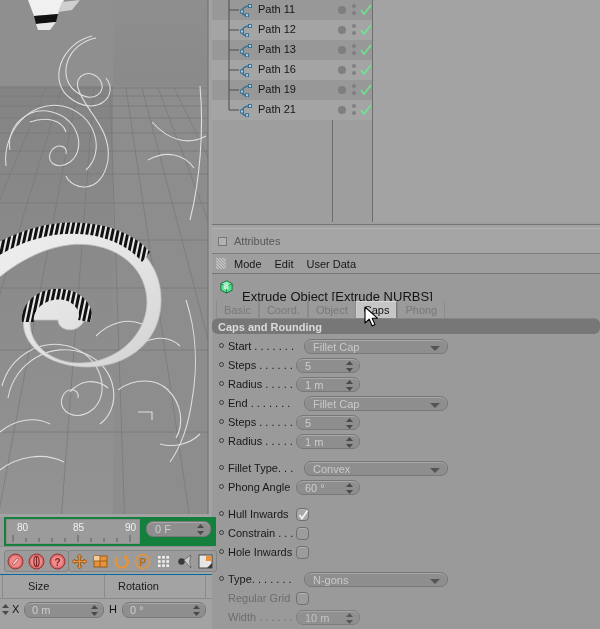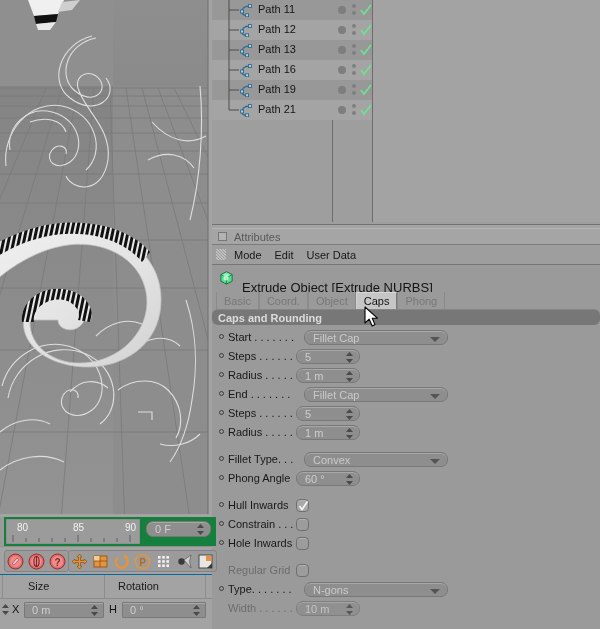--- a/index.html
+++ b/index.html
@@ -49,21 +49,21 @@
   #om-rightpane { position: absolute; left: 41px; top: 0; right: 0; height: 222px; background: #a3a3a3; }
   #om-bottomline { position: absolute; left: 0; bottom: 3px; width: 100%; height: 1px; background: #727272; }
   #om-emptybar { position: absolute; left: 0; bottom: 0; width: 100%; height: 3px; background: #a3a3a3; }
 
   
   #attrs {
     position: absolute; left: 212px; top: 228px; width: 388px; height: 401px;
     background: #9a9a9a; overflow: hidden;
   }
   #attr-titlebar {
-    position: relative; height: 17px; background: #a5a5a5;
+    position: relative; height: 26px; background: #a5a5a5;
     border-top: 1px solid #b4b4b4; border-bottom: 1px solid #7c7c7c;
     display: flex; align-items: center;
   }
   #attr-titlebar .tb-box {
     width: 9px; height: 9px; margin-left: 6px; margin-right: 7px;
     background: #b2b2b2; border: 1px solid #777;
   }
   #attr-titlebar .tb-text { font-size: 11px; color: #585858; }
 
   #attr-menubar {
@@ -166,21 +166,21 @@
     background: #a3a3a3; border-top: 1px solid #0369a1;
   }
   #coord-hdr { position: relative; height: 24px; border-bottom: 1px solid #8a8a8a; }
   .chdr-lbl { position: absolute; top: 5px; font-size: 11px; color: #1b1b1b; }
   .chdr-div { position: absolute; top: 0; width: 1px; height: 24px; background: #8c8c8c; }
   #coord-row { position: relative; height: 22px; }
   .crow-arrows { position: absolute; top: 5px; width: 7px; height: 11px; }
   .crow-axis { position: absolute; top: 4px; font-size: 11px; color: #141414; }
   .cfield {
     position: absolute; top: 3px; height: 16px;
-    background: #8e8e8e; border: 1px solid #787878; border-radius: 1px;
+    background: #8e8e8e; border: 1px solid #787878; border-radius: 7px;
     box-shadow: inset 0 1px 0 #a8a8a8;
   }
   .cfield .cftext { position: absolute; left: 7px; top: 1px; font-size: 11px; color: #cdcdcd; }
   .cfield .cfarrows { position: absolute; right: 5px; top: 2px; width: 7px; height: 11px; }
 
   
   #cursor { position: absolute; left: 364px; top: 306px; width: 16px; height: 22px; pointer-events: none; }
 </style>
 </head>
 <body>
@@ -568,30 +568,30 @@
           <span class="plabel">Constrain . . .</span>
           <div class="pcheck"></div>
         </div>
         <div class="prow">
           <span class="pbullet"></span>
           <span class="plabel">Hole Inwards</span>
           <div class="pcheck"></div>
         </div>
         <div class="spacer"></div>
         <div class="prow">
-          <span class="plabel dim">Regular Grid</span>
-          <div class="pcheck"></div>
-        </div>
-        <div class="prow">
           <span class="pbullet"></span>
           <span class="plabel">Type. . . . . . .</span>
           <div class="pdrop">
             <span class="dtext">N-gons</span>
             <span class="dcaret"></span>
           </div>
+        </div>
+        <div class="prow">
+          <span class="plabel dim">Regular Grid</span>
+          <div class="pcheck"></div>
         </div>
         <div class="prow">
           <span class="plabel dim">Width . . . . . .</span>
           <div class="pspin" style="opacity: 0.82;">
             <span class="stext">10 m</span>
             <svg class="sarrows" viewBox="0 0 7 11">
               <polygon points="3.5,0 7,4 0,4" fill="#4a4a4a"></polygon>
               <polygon points="3.5,11 7,7 0,7" fill="#4a4a4a"></polygon>
             </svg>
           </div>

